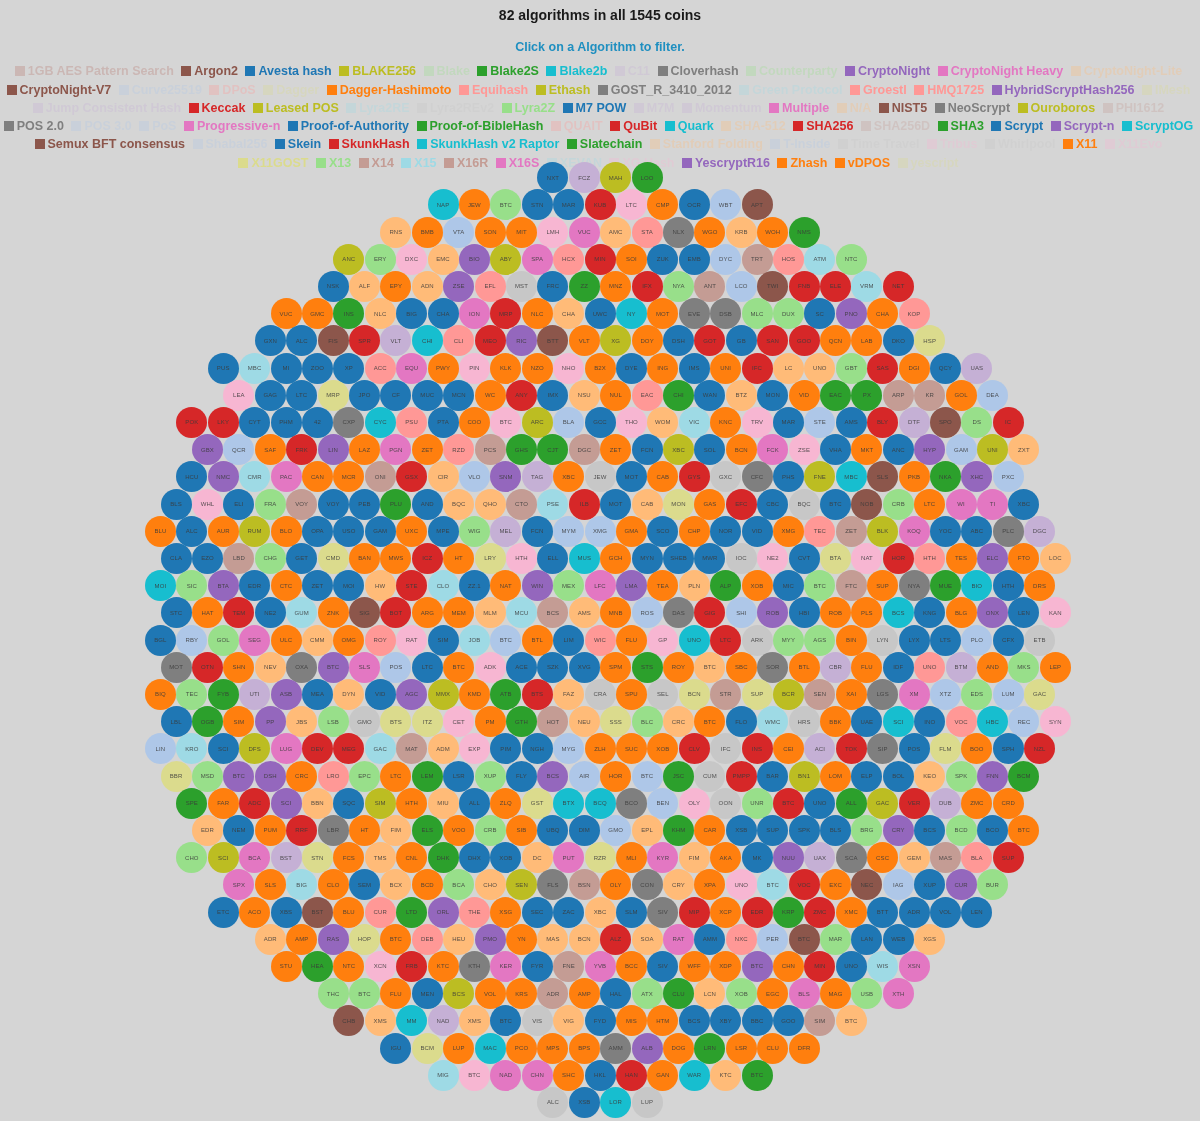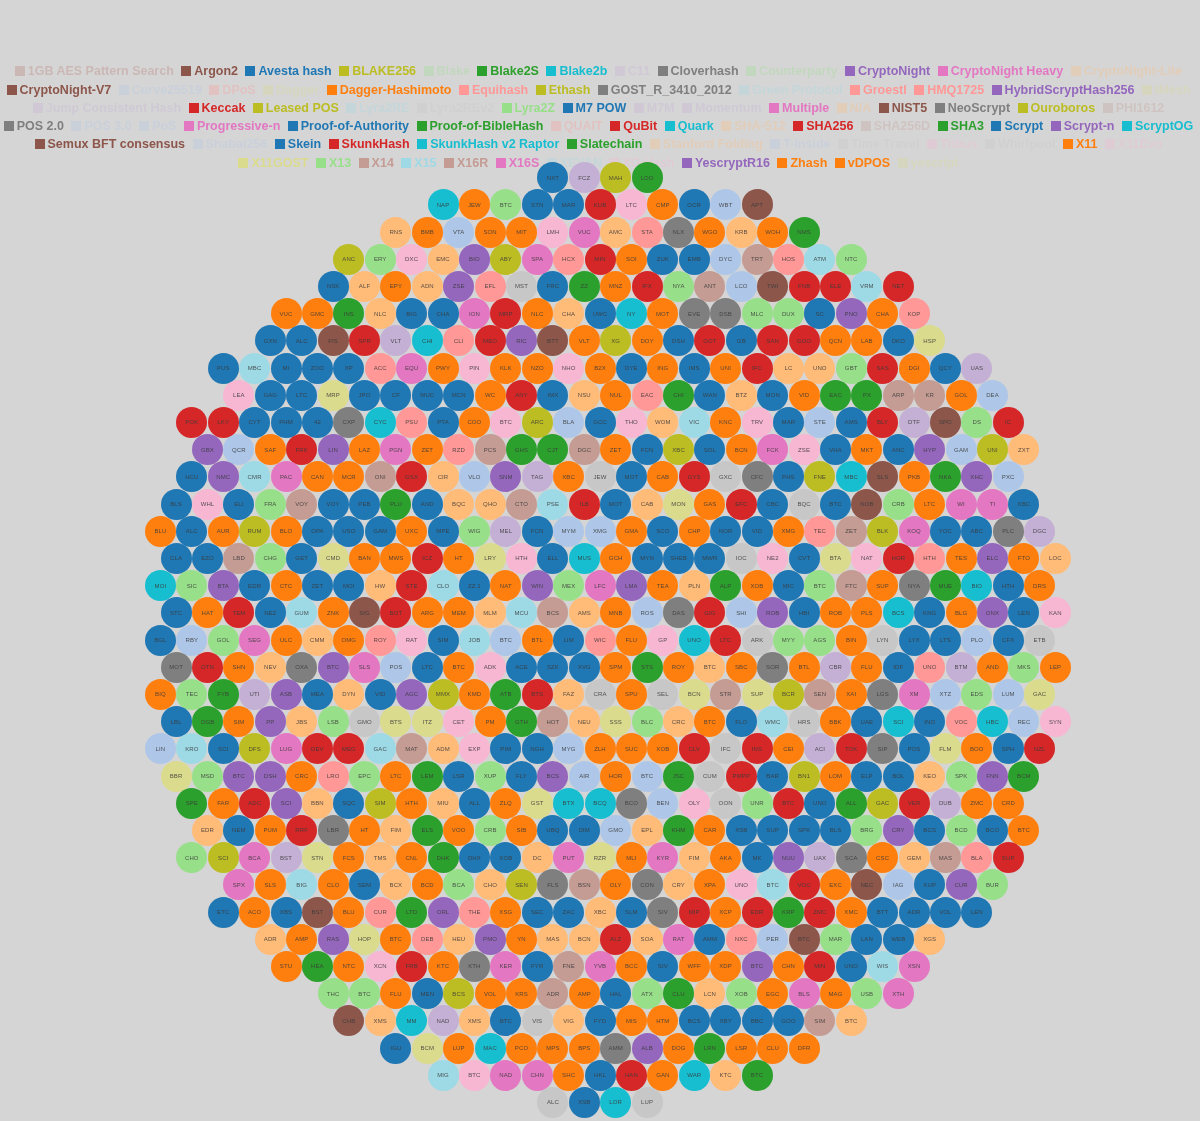--- a/index.html
+++ b/index.html
@@ -93,20 +93,22 @@
     pointer-events: none;
     text-align: center;
     line-height: 1;
     opacity: 0.85;
   }
 </style>
 </head>
 <body style="background: rgb(213, 213, 213);">
 
 <div id="header">
+  <div id="page-title">82 algorithms in all 1545 coins</div>
+  <div id="filter-hint">Click on a Algorithm to filter.</div>
 </div>
 
 <div id="legend"><span class="legend-item dim"><span class="legend-swatch" style="background: rgb(181, 115, 106);"></span><span class="legend-label" style="color: rgb(181, 115, 106);">1GB AES Pattern Search</span></span> <span class="legend-item"><span class="legend-swatch" style="background: rgb(140, 86, 75);"></span><span class="legend-label" style="color: rgb(140, 86, 75);">Argon2</span></span> <span class="legend-item"><span class="legend-swatch" style="background: rgb(31, 119, 180);"></span><span class="legend-label" style="color: rgb(31, 119, 180);">Avesta hash</span></span> <span class="legend-item"><span class="legend-swatch" style="background: rgb(188, 189, 34);"></span><span class="legend-label" style="color: rgb(188, 189, 34);">BLAKE256</span></span> <span class="legend-item dim"><span class="legend-swatch" style="background: rgb(152, 223, 138);"></span><span class="legend-label" style="color: rgb(152, 223, 138);">Blake</span></span> <span class="legend-item"><span class="legend-swatch" style="background: rgb(44, 160, 44);"></span><span class="legend-label" style="color: rgb(44, 160, 44);">Blake2S</span></span> <span class="legend-item"><span class="legend-swatch" style="background: rgb(23, 190, 207);"></span><span class="legend-label" style="color: rgb(23, 190, 207);">Blake2b</span></span> <span class="legend-item dim"><span class="legend-swatch" style="background: rgb(197, 176, 213);"></span><span class="legend-label" style="color: rgb(197, 176, 213);">C11</span></span> <span class="legend-item"><span class="legend-swatch" style="background: rgb(127, 127, 127);"></span><span class="legend-label" style="color: rgb(127, 127, 127);">Cloverhash</span></span> <span class="legend-item dim"><span class="legend-swatch" style="background: rgb(152, 223, 138);"></span><span class="legend-label" style="color: rgb(152, 223, 138);">Counterparty</span></span> <span class="legend-item"><span class="legend-swatch" style="background: rgb(148, 103, 189);"></span><span class="legend-label" style="color: rgb(148, 103, 189);">CryptoNight</span></span> <span class="legend-item"><span class="legend-swatch" style="background: rgb(227, 119, 194);"></span><span class="legend-label" style="color: rgb(227, 119, 194);">CryptoNight Heavy</span></span> <span class="legend-item dim"><span class="legend-swatch" style="background: rgb(255, 187, 120);"></span><span class="legend-label" style="color: rgb(255, 187, 120);">CryptoNight-Lite</span></span> <span class="legend-item"><span class="legend-swatch" style="background: rgb(140, 86, 75);"></span><span class="legend-label" style="color: rgb(140, 86, 75);">CryptoNight-V7</span></span> <span class="legend-item dim"><span class="legend-swatch" style="background: rgb(174, 199, 232);"></span><span class="legend-label" style="color: rgb(174, 199, 232);">Curve25519</span></span> <span class="legend-item dim"><span class="legend-swatch" style="background: rgb(255, 152, 150);"></span><span class="legend-label" style="color: rgb(255, 152, 150);">DPoS</span></span> <span class="legend-item dim"><span class="legend-swatch" style="background: rgb(219, 219, 141);"></span><span class="legend-label" style="color: rgb(219, 219, 141);">Dagger</span></span> <span class="legend-item"><span class="legend-swatch" style="background: rgb(255, 127, 14);"></span><span class="legend-label" style="color: rgb(255, 127, 14);">Dagger-Hashimoto</span></span> <span class="legend-item"><span class="legend-swatch" style="background: rgb(255, 152, 150);"></span><span class="legend-label" style="color: rgb(255, 152, 150);">Equihash</span></span> <span class="legend-item"><span class="legend-swatch" style="background: rgb(188, 189, 34);"></span><span class="legend-label" style="color: rgb(188, 189, 34);">Ethash</span></span> <span class="legend-item"><span class="legend-swatch" style="background: rgb(127, 127, 127);"></span><span class="legend-label" style="color: rgb(127, 127, 127);">GOST_R_3410_2012</span></span> <span class="legend-item dim"><span class="legend-swatch" style="background: rgb(158, 218, 229);"></span><span class="legend-label" style="color: rgb(158, 218, 229);">Green Protocol</span></span> <span class="legend-item"><span class="legend-swatch" style="background: rgb(255, 152, 150);"></span><span class="legend-label" style="color: rgb(255, 152, 150);">Groestl</span></span> <span class="legend-item"><span class="legend-swatch" style="background: rgb(255, 152, 150);"></span><span class="legend-label" style="color: rgb(255, 152, 150);">HMQ1725</span></span> <span class="legend-item"><span class="legend-swatch" style="background: rgb(148, 103, 189);"></span><span class="legend-label" style="color: rgb(148, 103, 189);">HybridScryptHash256</span></span> <span class="legend-item dim"><span class="legend-swatch" style="background: rgb(219, 219, 141);"></span><span class="legend-label" style="color: rgb(219, 219, 141);">IMesh</span></span> <span class="legend-item dim"><span class="legend-swatch" style="background: rgb(197, 176, 213);"></span><span class="legend-label" style="color: rgb(197, 176, 213);">Jump Consistent Hash</span></span> <span class="legend-item"><span class="legend-swatch" style="background: rgb(214, 39, 40);"></span><span class="legend-label" style="color: rgb(214, 39, 40);">Keccak</span></span> <span class="legend-item"><span class="legend-swatch" style="background: rgb(188, 189, 34);"></span><span class="legend-label" style="color: rgb(188, 189, 34);">Leased POS</span></span> <span class="legend-item dim"><span class="legend-swatch" style="background: rgb(158, 218, 229);"></span><span class="legend-label" style="color: rgb(158, 218, 229);">Lyra2RE</span></span> <span class="legend-item dim"><span class="legend-swatch" style="background: rgb(199, 199, 199);"></span><span class="legend-label" style="color: rgb(199, 199, 199);">Lyra2REv2</span></span> <span class="legend-item"><span class="legend-swatch" style="background: rgb(152, 223, 138);"></span><span class="legend-label" style="color: rgb(152, 223, 138);">Lyra2Z</span></span> <span class="legend-item"><span class="legend-swatch" style="background: rgb(31, 119, 180);"></span><span class="legend-label" style="color: rgb(31, 119, 180);">M7 POW</span></span> <span class="legend-item dim"><span class="legend-swatch" style="background: rgb(197, 176, 213);"></span><span class="legend-label" style="color: rgb(197, 176, 213);">M7M</span></span> <span class="legend-item dim"><span class="legend-swatch" style="background: rgb(197, 176, 213);"></span><span class="legend-label" style="color: rgb(197, 176, 213);">Momentum</span></span> <span class="legend-item"><span class="legend-swatch" style="background: rgb(227, 119, 194);"></span><span class="legend-label" style="color: rgb(227, 119, 194);">Multiple</span></span> <span class="legend-item dim"><span class="legend-swatch" style="background: rgb(255, 187, 120);"></span><span class="legend-label" style="color: rgb(255, 187, 120);">N/A</span></span> <span class="legend-item"><span class="legend-swatch" style="background: rgb(140, 86, 75);"></span><span class="legend-label" style="color: rgb(140, 86, 75);">NIST5</span></span> <span class="legend-item"><span class="legend-swatch" style="background: rgb(127, 127, 127);"></span><span class="legend-label" style="color: rgb(127, 127, 127);">NeoScrypt</span></span> <span class="legend-item"><span class="legend-swatch" style="background: rgb(188, 189, 34);"></span><span class="legend-label" style="color: rgb(188, 189, 34);">Ouroboros</span></span> <span class="legend-item dim"><span class="legend-swatch" style="background: rgb(196, 156, 148);"></span><span class="legend-label" style="color: rgb(196, 156, 148);">PHI1612</span></span> <span class="legend-item"><span class="legend-swatch" style="background: rgb(127, 127, 127);"></span><span class="legend-label" style="color: rgb(127, 127, 127);">POS 2.0</span></span> <span class="legend-item dim"><span class="legend-swatch" style="background: rgb(174, 199, 232);"></span><span class="legend-label" style="color: rgb(174, 199, 232);">POS 3.0</span></span> <span class="legend-item dim"><span class="legend-swatch" style="background: rgb(174, 199, 232);"></span><span class="legend-label" style="color: rgb(174, 199, 232);">PoS</span></span> <span class="legend-item"><span class="legend-swatch" style="background: rgb(227, 119, 194);"></span><span class="legend-label" style="color: rgb(227, 119, 194);">Progressive-n</span></span> <span class="legend-item"><span class="legend-swatch" style="background: rgb(31, 119, 180);"></span><span class="legend-label" style="color: rgb(31, 119, 180);">Proof-of-Authority</span></span> <span class="legend-item"><span class="legend-swatch" style="background: rgb(44, 160, 44);"></span><span class="legend-label" style="color: rgb(44, 160, 44);">Proof-of-BibleHash</span></span> <span class="legend-item dim"><span class="legend-swatch" style="background: rgb(255, 152, 150);"></span><span class="legend-label" style="color: rgb(255, 152, 150);">QUAIT</span></span> <span class="legend-item"><span class="legend-swatch" style="background: rgb(214, 39, 40);"></span><span class="legend-label" style="color: rgb(214, 39, 40);">QuBit</span></span> <span class="legend-item"><span class="legend-swatch" style="background: rgb(23, 190, 207);"></span><span class="legend-label" style="color: rgb(23, 190, 207);">Quark</span></span> <span class="legend-item dim"><span class="legend-swatch" style="background: rgb(255, 187, 120);"></span><span class="legend-label" style="color: rgb(255, 187, 120);">SHA-512</span></span> <span class="legend-item"><span class="legend-swatch" style="background: rgb(214, 39, 40);"></span><span class="legend-label" style="color: rgb(214, 39, 40);">SHA256</span></span> <span class="legend-item dim"><span class="legend-swatch" style="background: rgb(196, 156, 148);"></span><span class="legend-label" style="color: rgb(196, 156, 148);">SHA256D</span></span> <span class="legend-item"><span class="legend-swatch" style="background: rgb(44, 160, 44);"></span><span class="legend-label" style="color: rgb(44, 160, 44);">SHA3</span></span> <span class="legend-item"><span class="legend-swatch" style="background: rgb(31, 119, 180);"></span><span class="legend-label" style="color: rgb(31, 119, 180);">Scrypt</span></span> <span class="legend-item"><span class="legend-swatch" style="background: rgb(148, 103, 189);"></span><span class="legend-label" style="color: rgb(148, 103, 189);">Scrypt-n</span></span> <span class="legend-item"><span class="legend-swatch" style="background: rgb(23, 190, 207);"></span><span class="legend-label" style="color: rgb(23, 190, 207);">ScryptOG</span></span> <span class="legend-item"><span class="legend-swatch" style="background: rgb(140, 86, 75);"></span><span class="legend-label" style="color: rgb(140, 86, 75);">Semux BFT consensus</span></span> <span class="legend-item dim"><span class="legend-swatch" style="background: rgb(174, 199, 232);"></span><span class="legend-label" style="color: rgb(174, 199, 232);">Shabal256</span></span> <span class="legend-item"><span class="legend-swatch" style="background: rgb(31, 119, 180);"></span><span class="legend-label" style="color: rgb(31, 119, 180);">Skein</span></span> <span class="legend-item"><span class="legend-swatch" style="background: rgb(214, 39, 40);"></span><span class="legend-label" style="color: rgb(214, 39, 40);">SkunkHash</span></span> <span class="legend-item"><span class="legend-swatch" style="background: rgb(23, 190, 207);"></span><span class="legend-label" style="color: rgb(23, 190, 207);">SkunkHash v2 Raptor</span></span> <span class="legend-item"><span class="legend-swatch" style="background: rgb(44, 160, 44);"></span><span class="legend-label" style="color: rgb(44, 160, 44);">Slatechain</span></span> <span class="legend-item dim"><span class="legend-swatch" style="background: rgb(255, 187, 120);"></span><span class="legend-label" style="color: rgb(255, 187, 120);">Stanford Folding</span></span> <span class="legend-item dim"><span class="legend-swatch" style="background: rgb(174, 199, 232);"></span><span class="legend-label" style="color: rgb(174, 199, 232);">T-Inside</span></span> <span class="legend-item dim"><span class="legend-swatch" style="background: rgb(199, 199, 199);"></span><span class="legend-label" style="color: rgb(199, 199, 199);">Time Travel</span></span> <span class="legend-item dim"><span class="legend-swatch" style="background: rgb(247, 182, 210);"></span><span class="legend-label" style="color: rgb(247, 182, 210);">Tribus</span></span> <span class="legend-item dim"><span class="legend-swatch" style="background: rgb(199, 199, 199);"></span><span class="legend-label" style="color: rgb(199, 199, 199);">Whirlpool</span></span> <span class="legend-item"><span class="legend-swatch" style="background: rgb(255, 127, 14);"></span><span class="legend-label" style="color: rgb(255, 127, 14);">X11</span></span> <span class="legend-item dim"><span class="legend-swatch" style="background: rgb(247, 182, 210);"></span><span class="legend-label" style="color: rgb(247, 182, 210);">X11Evo</span></span> <span class="legend-item"><span class="legend-swatch" style="background: rgb(219, 219, 141);"></span><span class="legend-label" style="color: rgb(219, 219, 141);">X11GOST</span></span> <span class="legend-item"><span class="legend-swatch" style="background: rgb(152, 223, 138);"></span><span class="legend-label" style="color: rgb(152, 223, 138);">X13</span></span> <span class="legend-item"><span class="legend-swatch" style="background: rgb(196, 156, 148);"></span><span class="legend-label" style="color: rgb(196, 156, 148);">X14</span></span> <span class="legend-item"><span class="legend-swatch" style="background: rgb(158, 218, 229);"></span><span class="legend-label" style="color: rgb(158, 218, 229);">X15</span></span> <span class="legend-item"><span class="legend-swatch" style="background: rgb(196, 156, 148);"></span><span class="legend-label" style="color: rgb(196, 156, 148);">X16R</span></span> <span class="legend-item"><span class="legend-swatch" style="background: rgb(227, 119, 194);"></span><span class="legend-label" style="color: rgb(227, 119, 194);">X16S</span></span> <span class="legend-item dim"><span class="legend-swatch" style="background: rgb(158, 218, 229);"></span><span class="legend-label" style="color: rgb(158, 218, 229);">XEVAN</span></span> <span class="legend-item dim"><span class="legend-swatch" style="background: rgb(247, 182, 210);"></span><span class="legend-label" style="color: rgb(247, 182, 210);">XG Hash</span></span> <span class="legend-item"><span class="legend-swatch" style="background: rgb(148, 103, 189);"></span><span class="legend-label" style="color: rgb(148, 103, 189);">YescryptR16</span></span> <span class="legend-item"><span class="legend-swatch" style="background: rgb(255, 127, 14);"></span><span class="legend-label" style="color: rgb(255, 127, 14);">Zhash</span></span> <span class="legend-item"><span class="legend-swatch" style="background: rgb(255, 127, 14);"></span><span class="legend-label" style="color: rgb(255, 127, 14);">vDPOS</span></span> <span class="legend-item dim"><span class="legend-swatch" style="background: rgb(219, 219, 141);"></span><span class="legend-label" style="color: rgb(219, 219, 141);">yescript</span></span> </div>
 
 <div id="packing">
     <div class="coin" style="left: 537.4px; top: 2.1px; width: 31px; height: 31px; background: rgb(31, 119, 180);">
       <span class="coin-label">NXT</span>
     </div>
     <div class="coin" style="left: 568.8px; top: 2.1px; width: 31px; height: 31px; background: rgb(197, 176, 213);">
       <span class="coin-label">FCZ</span>

